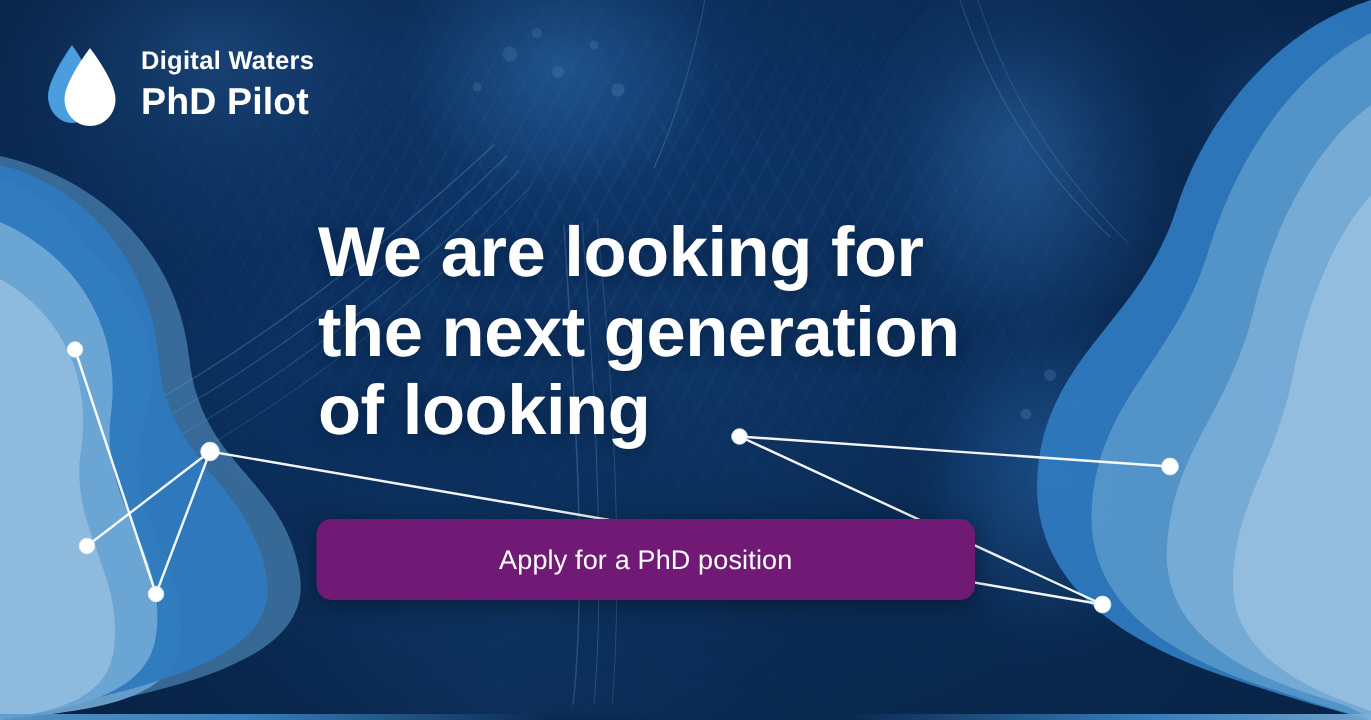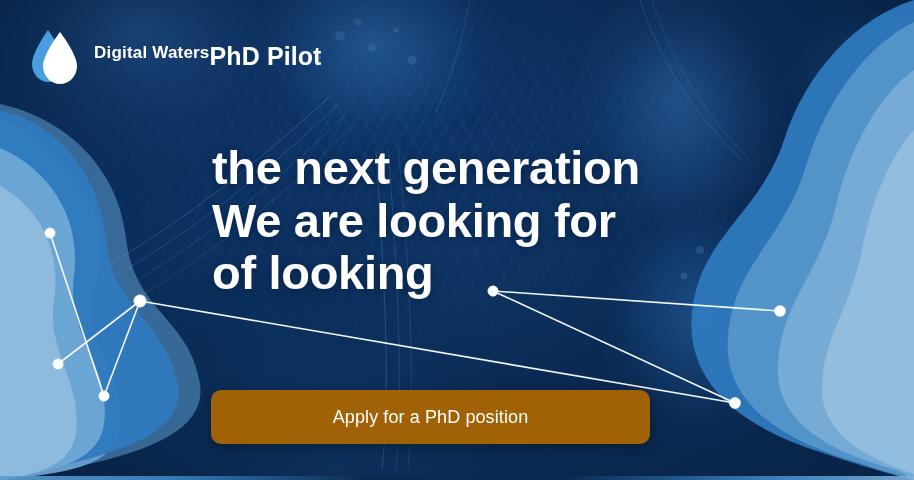--- a/index.html
+++ b/index.html
@@ -45,21 +45,21 @@
 
   
   .net{position:absolute;inset:0;}
 
   
   #logo{
     position:absolute; left:30px; top:26px;
     display:flex; align-items:center; gap:14px; z-index:20;
   }
   #logo .mark{width:50px;height:60px;display:block;flex:none;}
-  #logo .words{display:flex;flex-direction:row;line-height:1;}
+  #logo .words{display:flex;flex-direction:column;line-height:1;}
   #logo .l1{
     color:#ffffff; font-size:17px; font-weight:600; letter-spacing:.2px;
     margin-bottom:7px;
   }
   #logo .l2{
     color:#ffffff; font-size:25px; font-weight:700; letter-spacing:.1px;
   }
 
   
   #headline{
@@ -68,27 +68,26 @@
     line-height:1.12; letter-spacing:-.3px;
     text-shadow:0 2px 10px rgba(3,18,40,.45);
     width:520px;
   }
   #headline .ln{display:block;white-space:nowrap;}
 
   
   #cta{
     position:absolute; left:211px; top:346px; z-index:25;
     width:439px; height:54px; border-radius:10px;
-    background:#a16207; border:none; cursor:pointer;
+    background:#701a75; border:none; cursor:pointer;
     color:#ffffff; font-size:18px; font-weight:400;
     font-family:"Liberation Sans", sans-serif;
     letter-spacing:.1px;
     display:flex; align-items:center; justify-content:center;
     box-shadow:0 3px 14px rgba(0,0,0,.35);
-    margin-top:44px;
   }
 
   .bottom-strip{
     position:absolute; left:0; bottom:0; width:914px; height:4px;
     background:linear-gradient(90deg,#5d9ccd 0%,#3d86c4 18%,#0a2a52 40%,#0a2a52 62%,#3d86c4 84%,#7fb0da 100%);
     opacity:.9; z-index:30;
   }
 </style>
 </head>
 <body>
@@ -196,21 +195,21 @@
       <path d="M18 4 C18 4 2 26 2 38 C2 48 9.5 56 18 56 C26.5 56 34 48 34 38 C34 26 18 4 18 4 Z" fill="#4a9ee0"></path>
       <path d="M30 6 C30 6 13 28 13 40 C13 50 20.5 58 30 58 C39.5 58 47 50 47 40 C47 28 30 6 30 6 Z" fill="#ffffff"></path>
     </svg>
     <div class="words">
       <span class="l1">Digital Waters</span>
       <span class="l2">PhD Pilot</span>
     </div>
   </div>
 
   <h1 id="headline">
+    <span class="ln">We are looking for</span>
     <span class="ln">the next generation</span>
-    <span class="ln">We are looking for</span>
     <span class="ln">of looking</span>
   </h1>
 
   <button id="cta">Apply for a PhD position</button>
 
   <div class="bottom-strip"></div>
 </div>
 
 </body></html>

